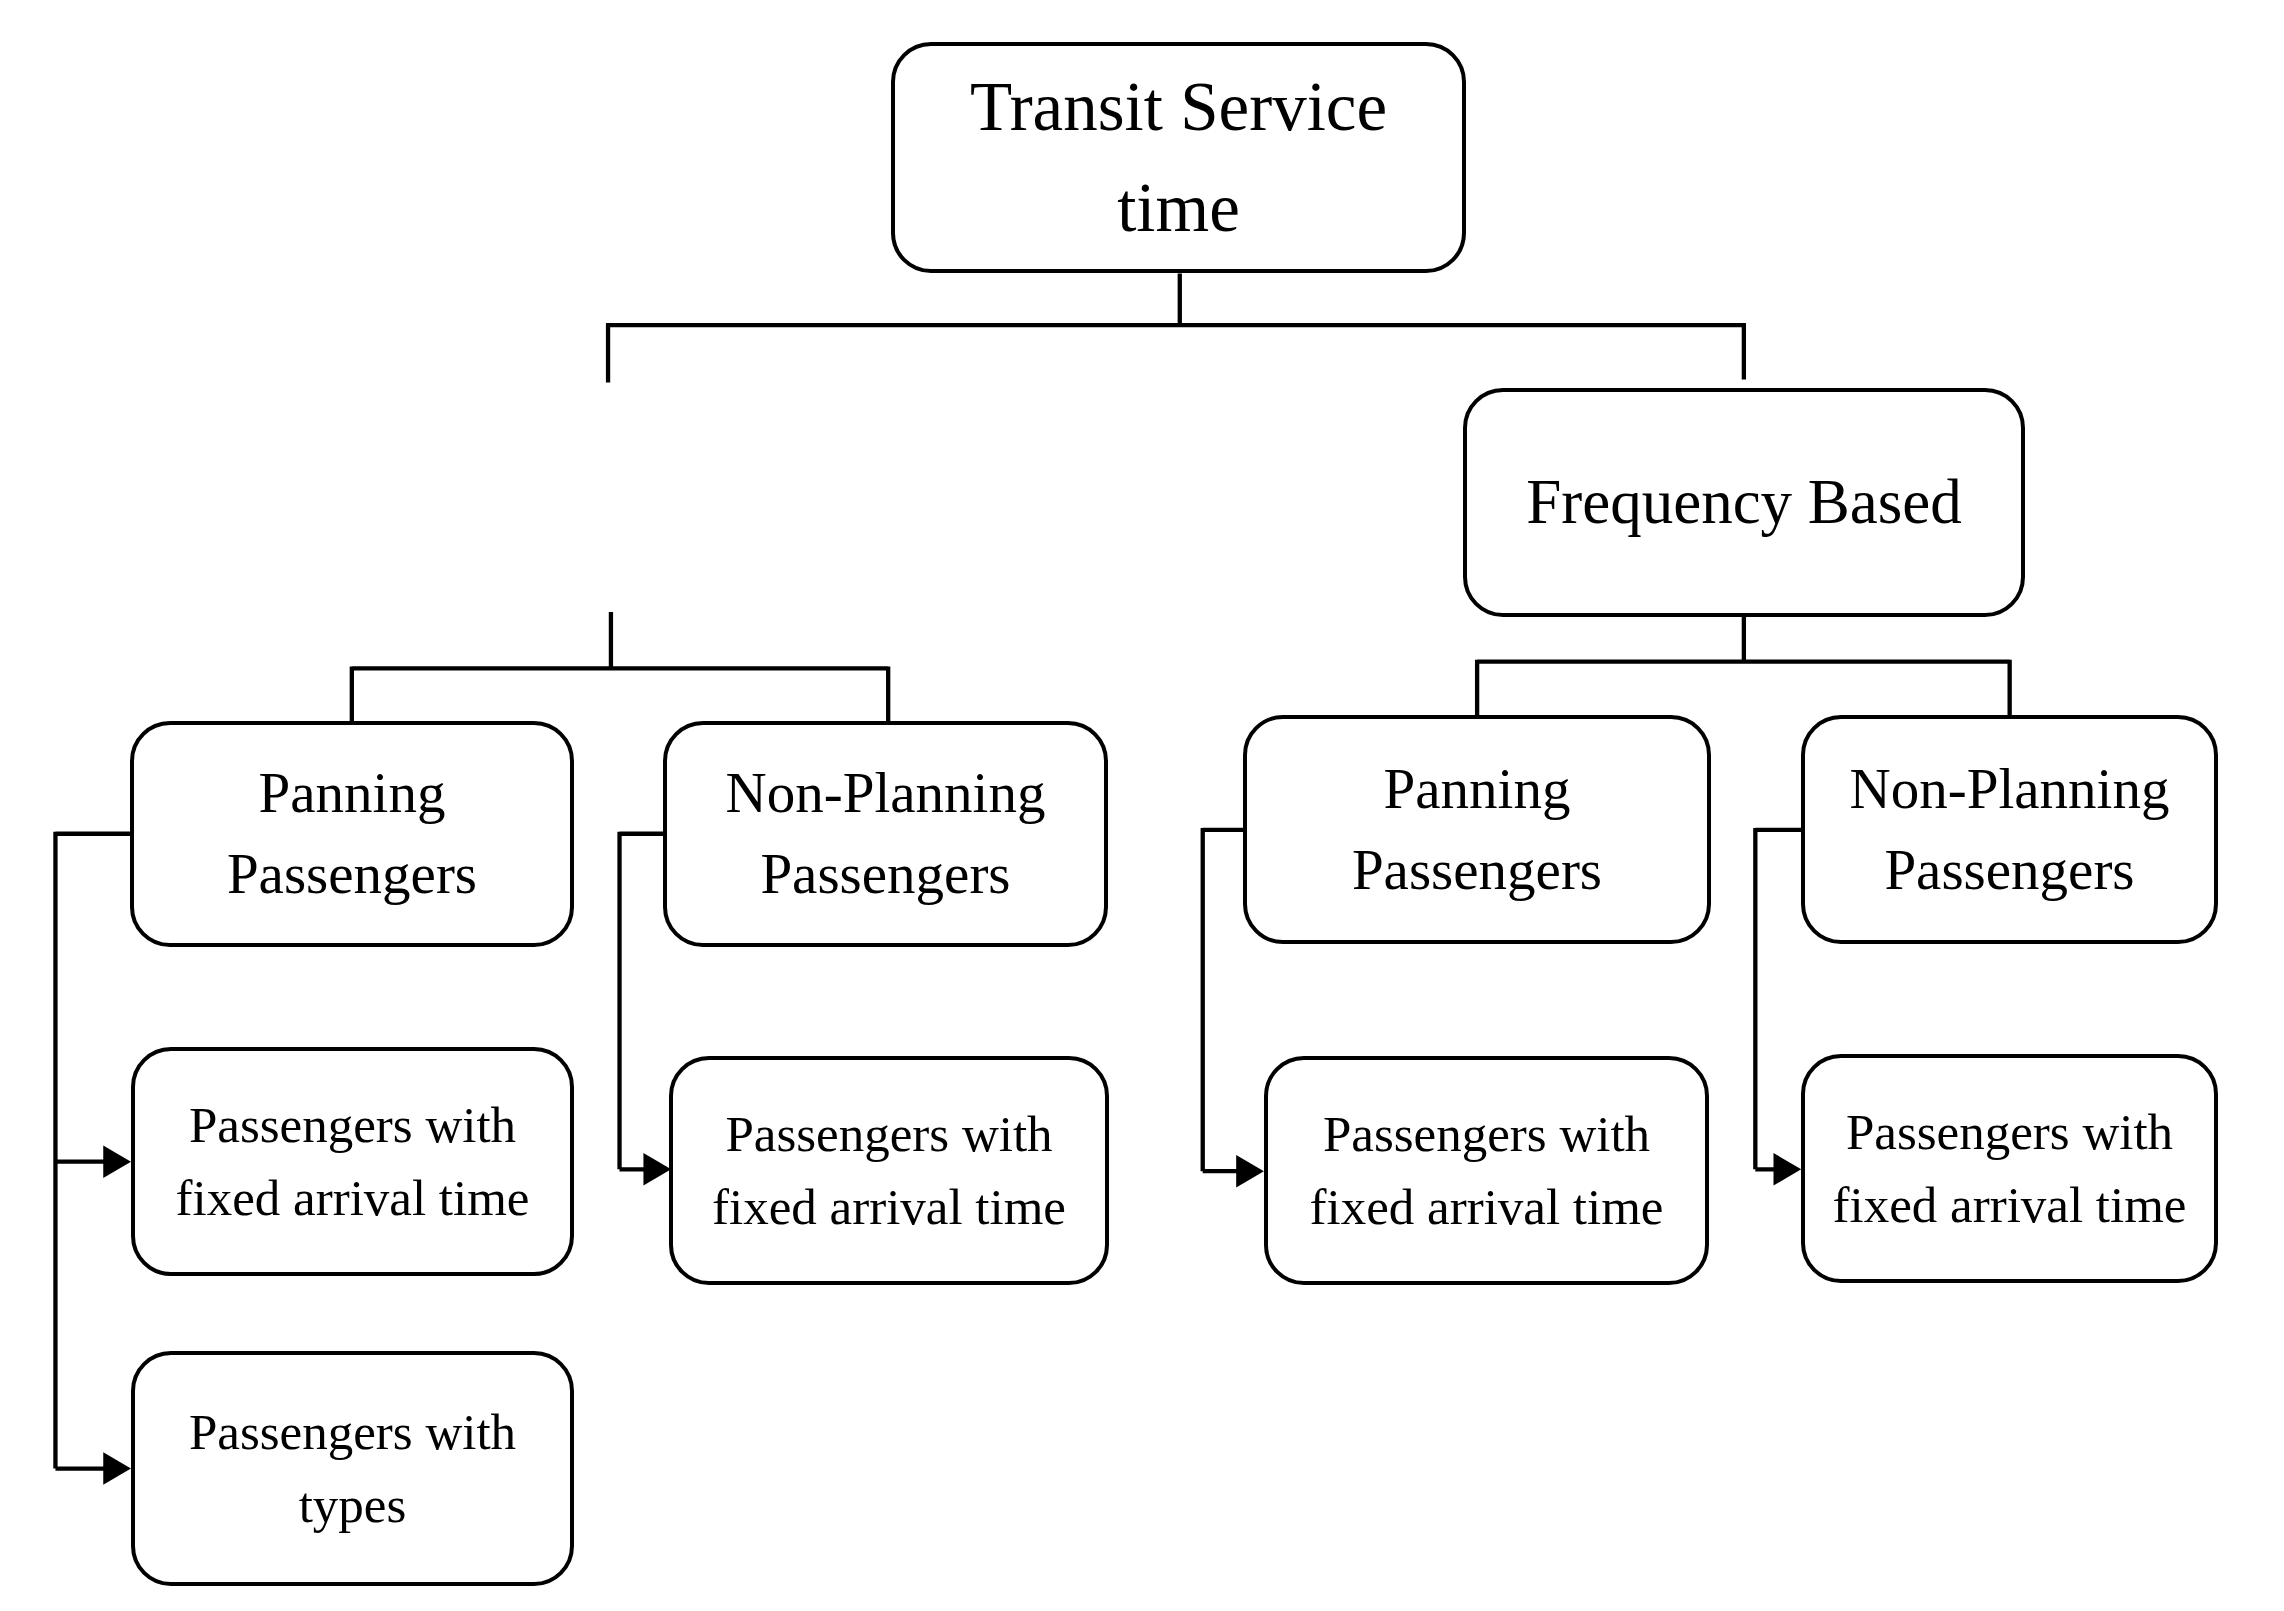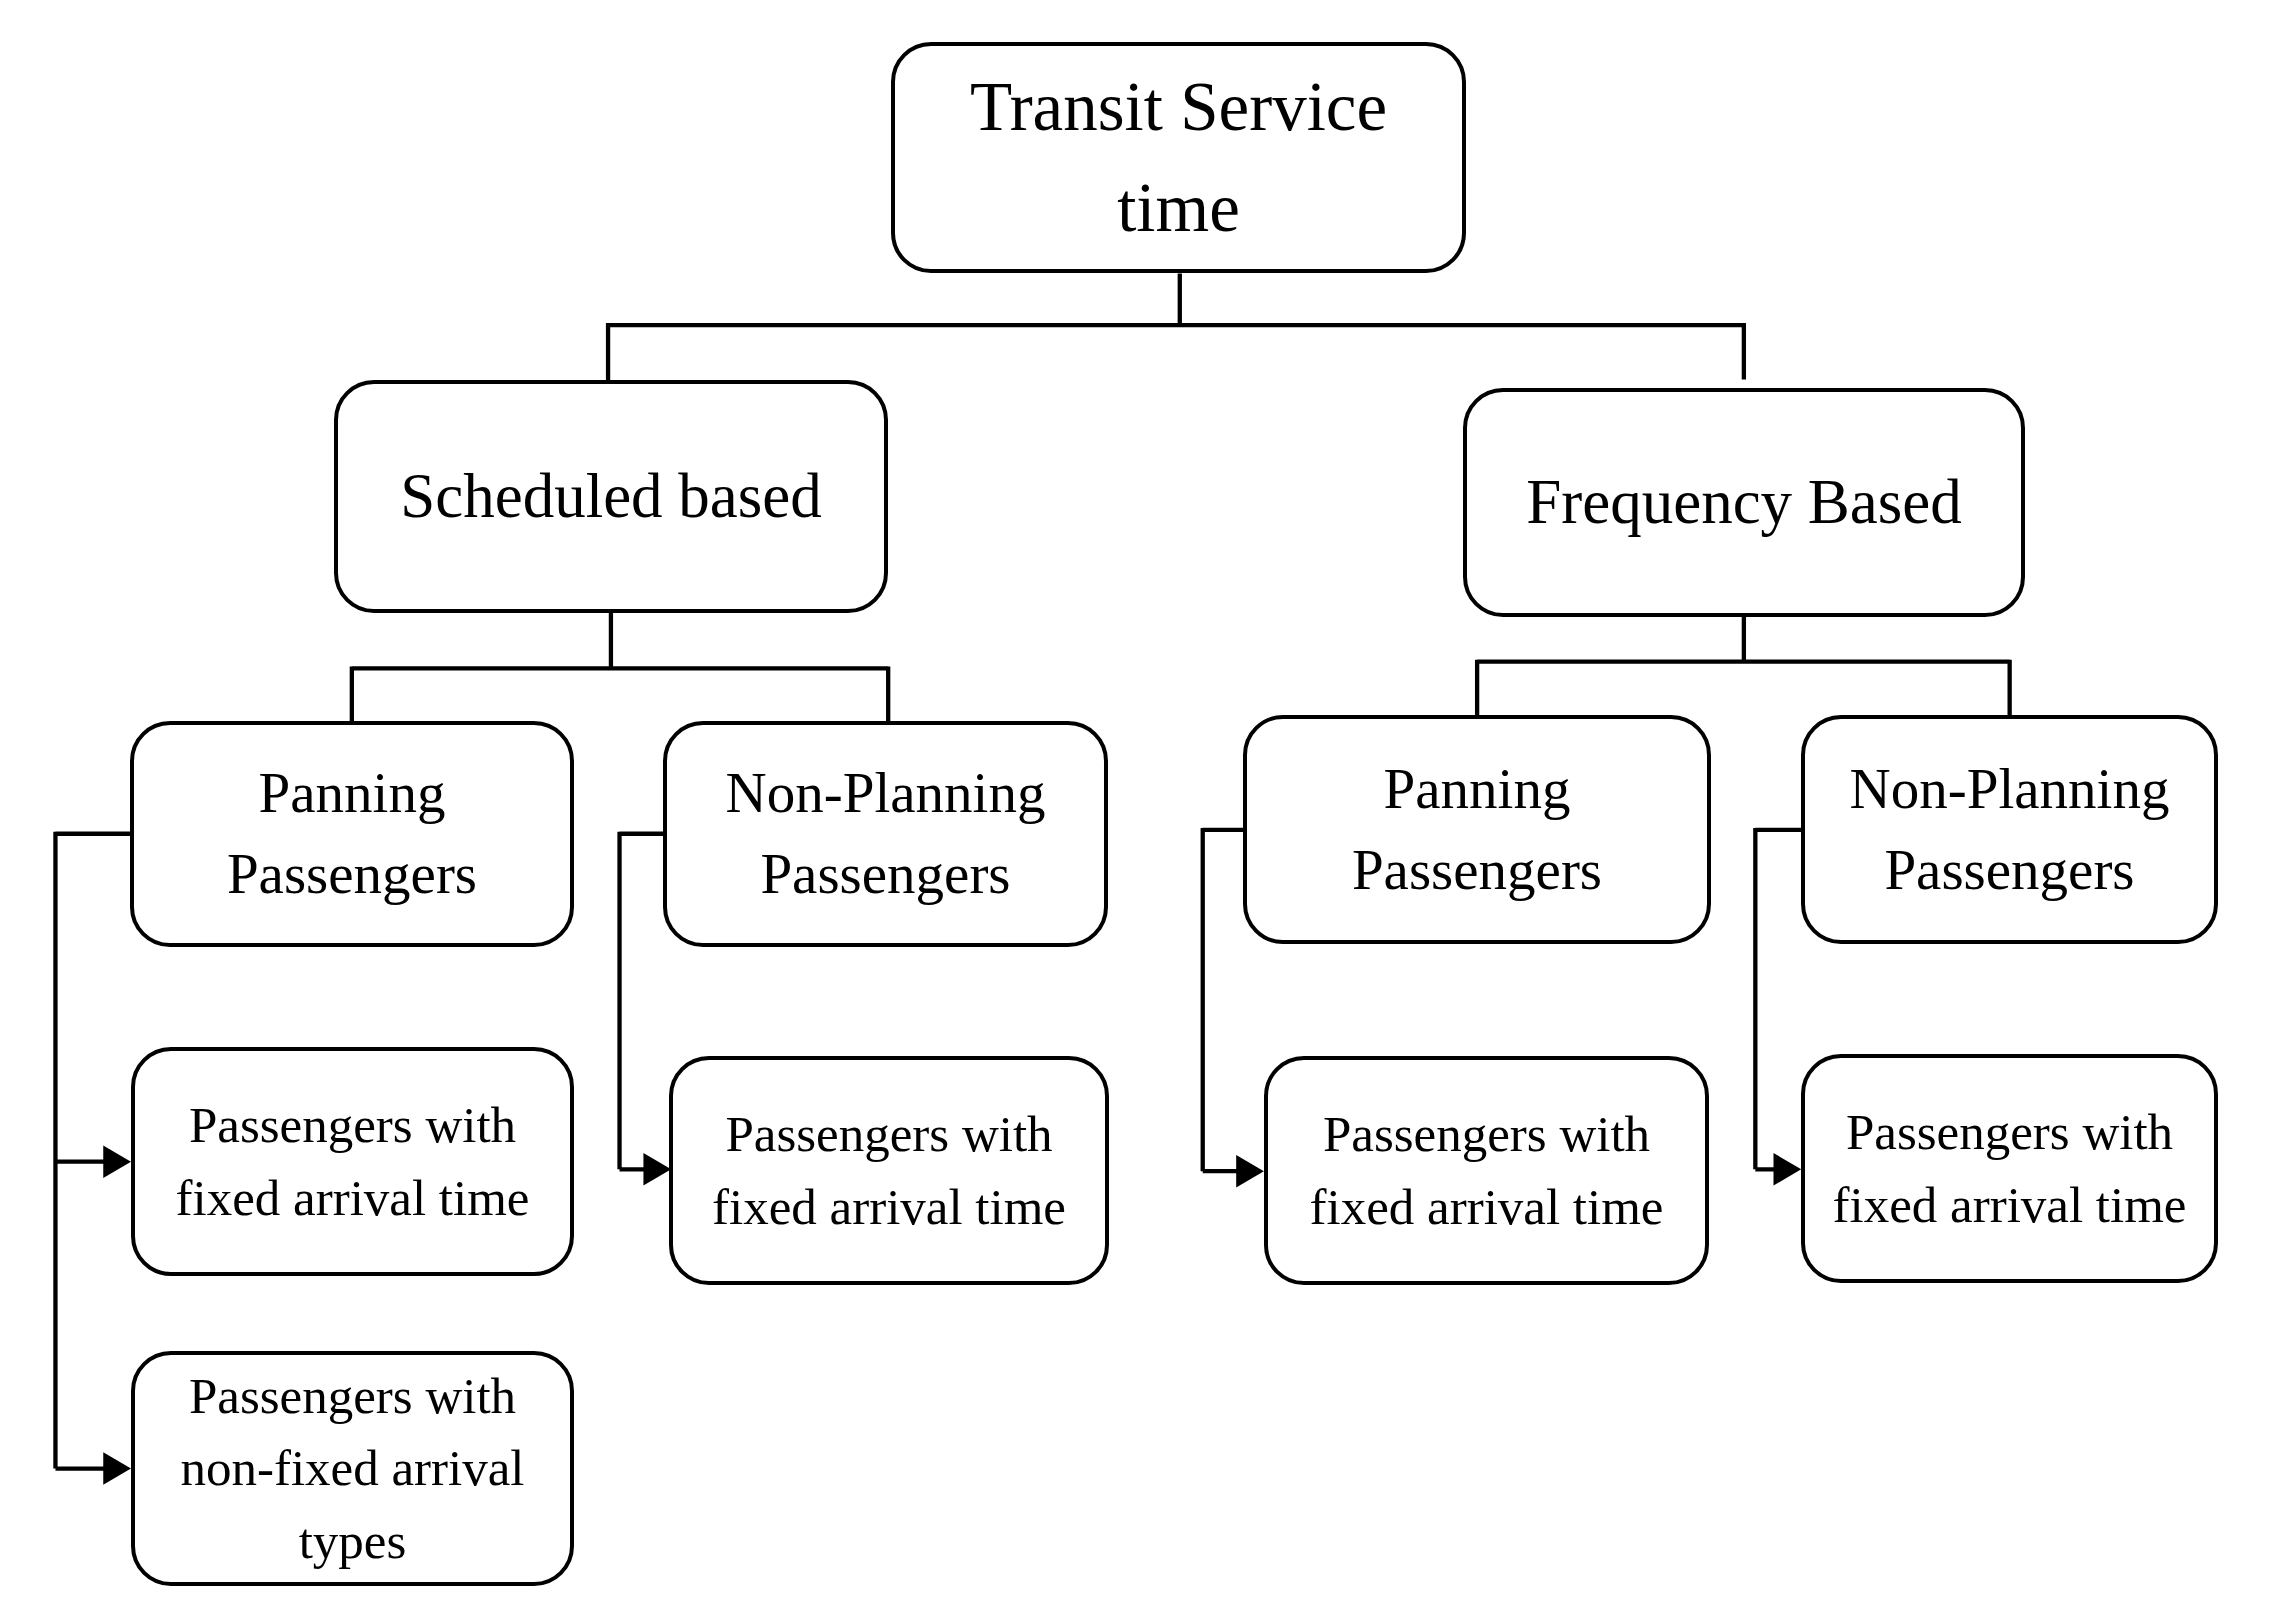--- a/index.html
+++ b/index.html
@@ -78,23 +78,20 @@
 
     <path d="M1888 868 L1836 868 M1836 866 L1836 1223 M1836 1223 L1860 1223"></path>
     <polygon fill="#000000" stroke="none" points="1884,1223 1855,1206 1855,1240"></polygon>
   </svg>
 
   <div class="node n-root">
     <span>Transit Service</span>
     <span>time</span>
   </div>
 
-  <div class="node n-scheduled">
-    <span>Scheduled based</span>
-  </div>
 
   <div class="node n-frequency">
     <span>Frequency Based</span>
   </div>
 
   <div class="node n-sched-planning">
     <span>Panning</span>
     <span>Passengers</span>
   </div>
 
@@ -113,21 +110,20 @@
     <span>Passengers</span>
   </div>
 
   <div class="node n-sp-fixed">
     <span>Passengers with</span>
     <span>fixed arrival time</span>
   </div>
 
   <div class="node n-sp-nonfixed">
     <span>Passengers with</span>
-    <span>non-fixed arrival</span>
     <span>types</span>
   </div>
 
   <div class="node n-snp-fixed">
     <span>Passengers with</span>
     <span>fixed arrival time</span>
   </div>
 
   <div class="node n-fp-fixed">
     <span>Passengers with</span>

